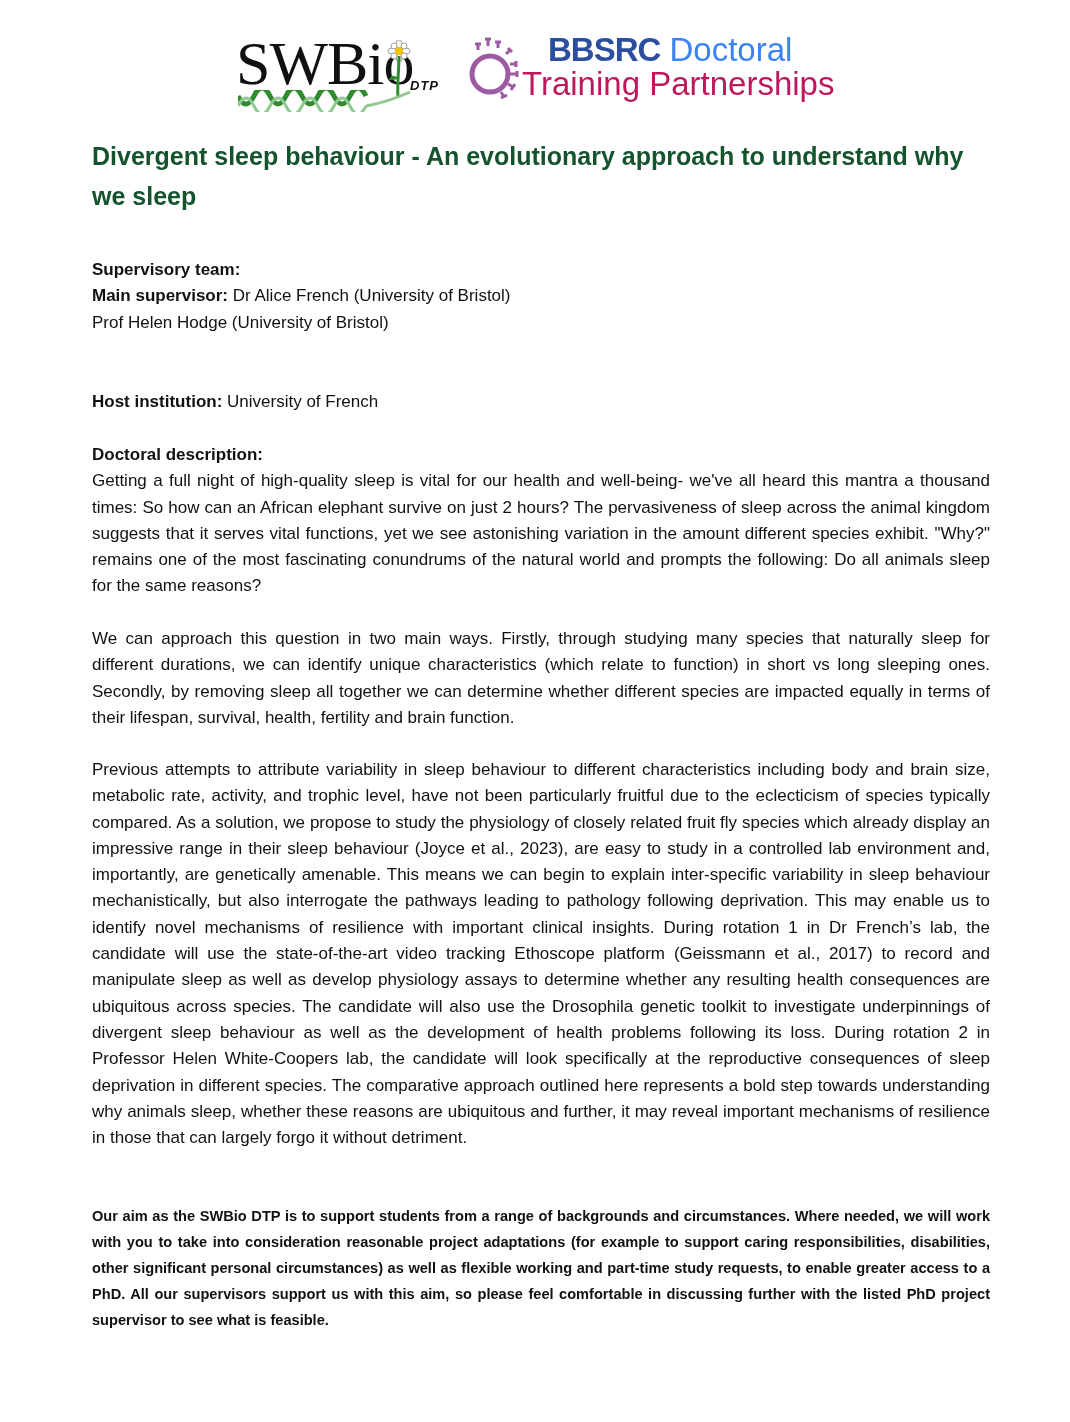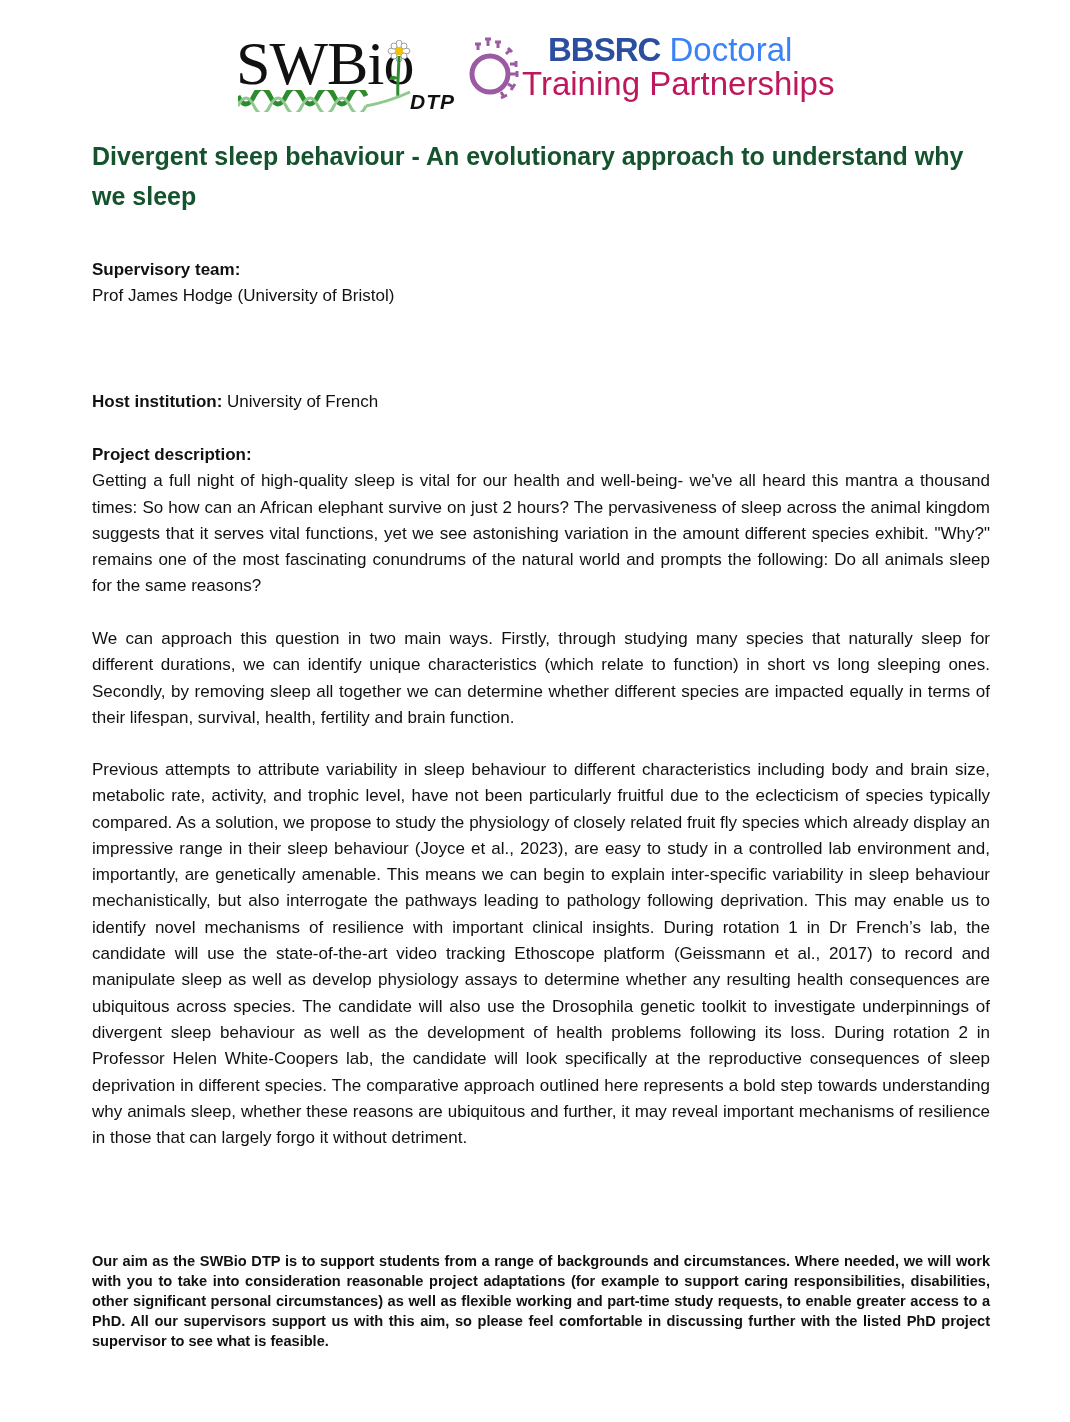--- a/index.html
+++ b/index.html
@@ -7,40 +7,40 @@
     width: 1070px; height: 1422px; position: relative; overflow: hidden;
     font-family: "Liberation Sans", "DejaVu Sans", sans-serif; color: #111;
   }
   .logos { position: absolute; top: 32px; left: 236px; height: 80px; width: 600px; }
   .swbio { position: absolute; left: 0; top: 0; width: 220px; height: 80px; }
   .swbio-text {
     position: absolute; left: 0; top: 0; font-family: "Liberation Serif", "DejaVu Serif", serif;
     font-size: 62px; line-height: 62px; color: #111; letter-spacing: -1px;
   }
   .swbio-dtp {
-    position: absolute; left: 174px; top: 58px; font-family: "Liberation Sans", sans-serif;
-    font-style: italic; font-weight: bold; font-size: 21px; color: #111; letter-spacing: 1px;
+    position: absolute; left: 174px; top: 46px; font-family: "Liberation Sans", sans-serif;
+    font-style: italic; font-weight: bold; font-size: 13px; color: #111; letter-spacing: 1px;
   }
   .helix { position: absolute; left: 2px; top: 58px; }
   .daisy { position: absolute; left: 150px; top: 8px; }
   .bbsrc { position: absolute; left: 230px; top: 0; width: 370px; height: 80px; }
   .gear { position: absolute; left: 0; top: 4px; }
   .bbsrc-line1 { position: absolute; left: 56px; top: 0; font-size: 33px; line-height: 36px; white-space: nowrap; }
   .bbsrc-line2 { position: absolute; left: 56px; top: 34px; font-size: 33px; line-height: 36px; white-space: nowrap; color: #be185d; }
   .bbsrc-brand { color: #2b4f9e; font-weight: bold; letter-spacing: -1px; margin-left: 26px; }
   .bbsrc-doc { color: #3b82f6; }
 
   .title {
     position: absolute; left: 92px; top: 136px; width: 900px;
     font-size: 25px; font-weight: bold; line-height: 40px; color: #14532d;
   }
   .section { position: absolute; left: 92px; width: 898px; font-size: 17px; line-height: 26.3px; }
   .b { font-weight: bold; }
   .para { text-align: justify; }
-  .footer-note { position: absolute; left: 92px; top: 1203px; width: 898px; font-size: 14.6px; line-height: 20px; font-weight: bold; text-align: justify; margin-top: 48px; }
+  .footer-note { position: absolute; left: 92px; top: 1203px; width: 898px; font-size: 14.6px; line-height: 26px; font-weight: bold; text-align: justify; }
 </style>
 </head>
 <body>
 
 <div class="logos">
   <div class="swbio">
     <span class="swbio-text">SWBio</span>
     <svg class="daisy" width="26" height="60" viewBox="0 0 26 60">
       <g fill="#ffffff" stroke="#888" stroke-width="0.8">
         <ellipse cx="13" cy="4" rx="3" ry="4"></ellipse>
@@ -83,29 +83,32 @@
       <span class="bbsrc-doc">Doctoral</span>
     </div>
     <div class="bbsrc-line2">Training Partnerships</div>
   </div>
 </div>
 
 <h1 class="title" style="margin:0;">Divergent sleep behaviour - An evolutionary approach to understand why we sleep</h1>
 
 <div class="section" style="top:257px;">
   <div class="b">Supervisory team:</div>
-  <div>Prof James Hodge (University of Bristol)</div>
+  <div>
+    <span class="b">Main supervisor:</span><span style="white-space:pre;"> Dr Alice French (University of Bristol)</span>
+  </div>
+  <div>Prof Helen Hodge (University of Bristol)</div>
 </div>
 
 <div class="section" style="top:389px;">
   <span class="b">Host institution:</span><span style="white-space:pre;"> University of French</span>
 </div>
 
 <div class="section" style="top:442px;">
-  <div class="b">Project description:</div>
+  <div class="b">Doctoral description:</div>
   <div class="para">Getting a full night of high-quality sleep is vital for our health and well-being- we've all heard this mantra a thousand times: So how can an African elephant survive on just 2 hours? The pervasiveness of sleep across the animal kingdom suggests that it serves vital functions, yet we see astonishing variation in the amount different species exhibit. "Why?" remains one of the most fascinating conundrums of the natural world and prompts the following: Do all animals sleep for the same reasons?</div>
 </div>
 
 <div class="section para" style="top:626px;">We can approach this question in two main ways. Firstly, through studying many species that naturally sleep for different durations, we can identify unique characteristics (which relate to function) in short vs long sleeping ones. Secondly, by removing sleep all together we can determine whether different species are impacted equally in terms of their lifespan, survival, health, fertility and brain function.</div>
 
 <div class="section para" style="top:757px;">Previous attempts to attribute variability in sleep behaviour to different characteristics including body and brain size, metabolic rate, activity, and trophic level, have not been particularly fruitful due to the eclecticism of species typically compared. As a solution, we propose to study the physiology of closely related fruit fly species which already display an impressive range in their sleep behaviour (Joyce et al., 2023), are easy to study in a controlled lab environment and, importantly, are genetically amenable. This means we can begin to explain inter-specific variability in sleep behaviour mechanistically, but also interrogate the pathways leading to pathology following deprivation. This may enable us to identify novel mechanisms of resilience with important clinical insights. During rotation 1 in Dr French’s lab, the candidate will use the state-of-the-art video tracking Ethoscope platform (Geissmann et al., 2017) to record and manipulate sleep as well as develop physiology assays to determine whether any resulting health consequences are ubiquitous across species. The candidate will also use the Drosophila genetic toolkit to investigate underpinnings of divergent sleep behaviour as well as the development of health problems following its loss. During rotation 2 in Professor Helen White-Coopers lab, the candidate will look specifically at the reproductive consequences of sleep deprivation in different species. The comparative approach outlined here represents a bold step towards understanding why animals sleep, whether these reasons are ubiquitous and further, it may reveal important mechanisms of resilience in those that can largely forgo it without detriment.</div>
 
 <div class="footer-note">Our aim as the SWBio DTP is to support students from a range of backgrounds and circumstances. Where needed, we will work with you to take into consideration reasonable project adaptations (for example to support caring responsibilities, disabilities, other significant personal circumstances) as well as flexible working and part-time study requests, to enable greater access to a PhD.  All our supervisors support us with this aim, so please feel comfortable in discussing further with the listed PhD project supervisor to see what is feasible.</div>
 
 </body></html>

